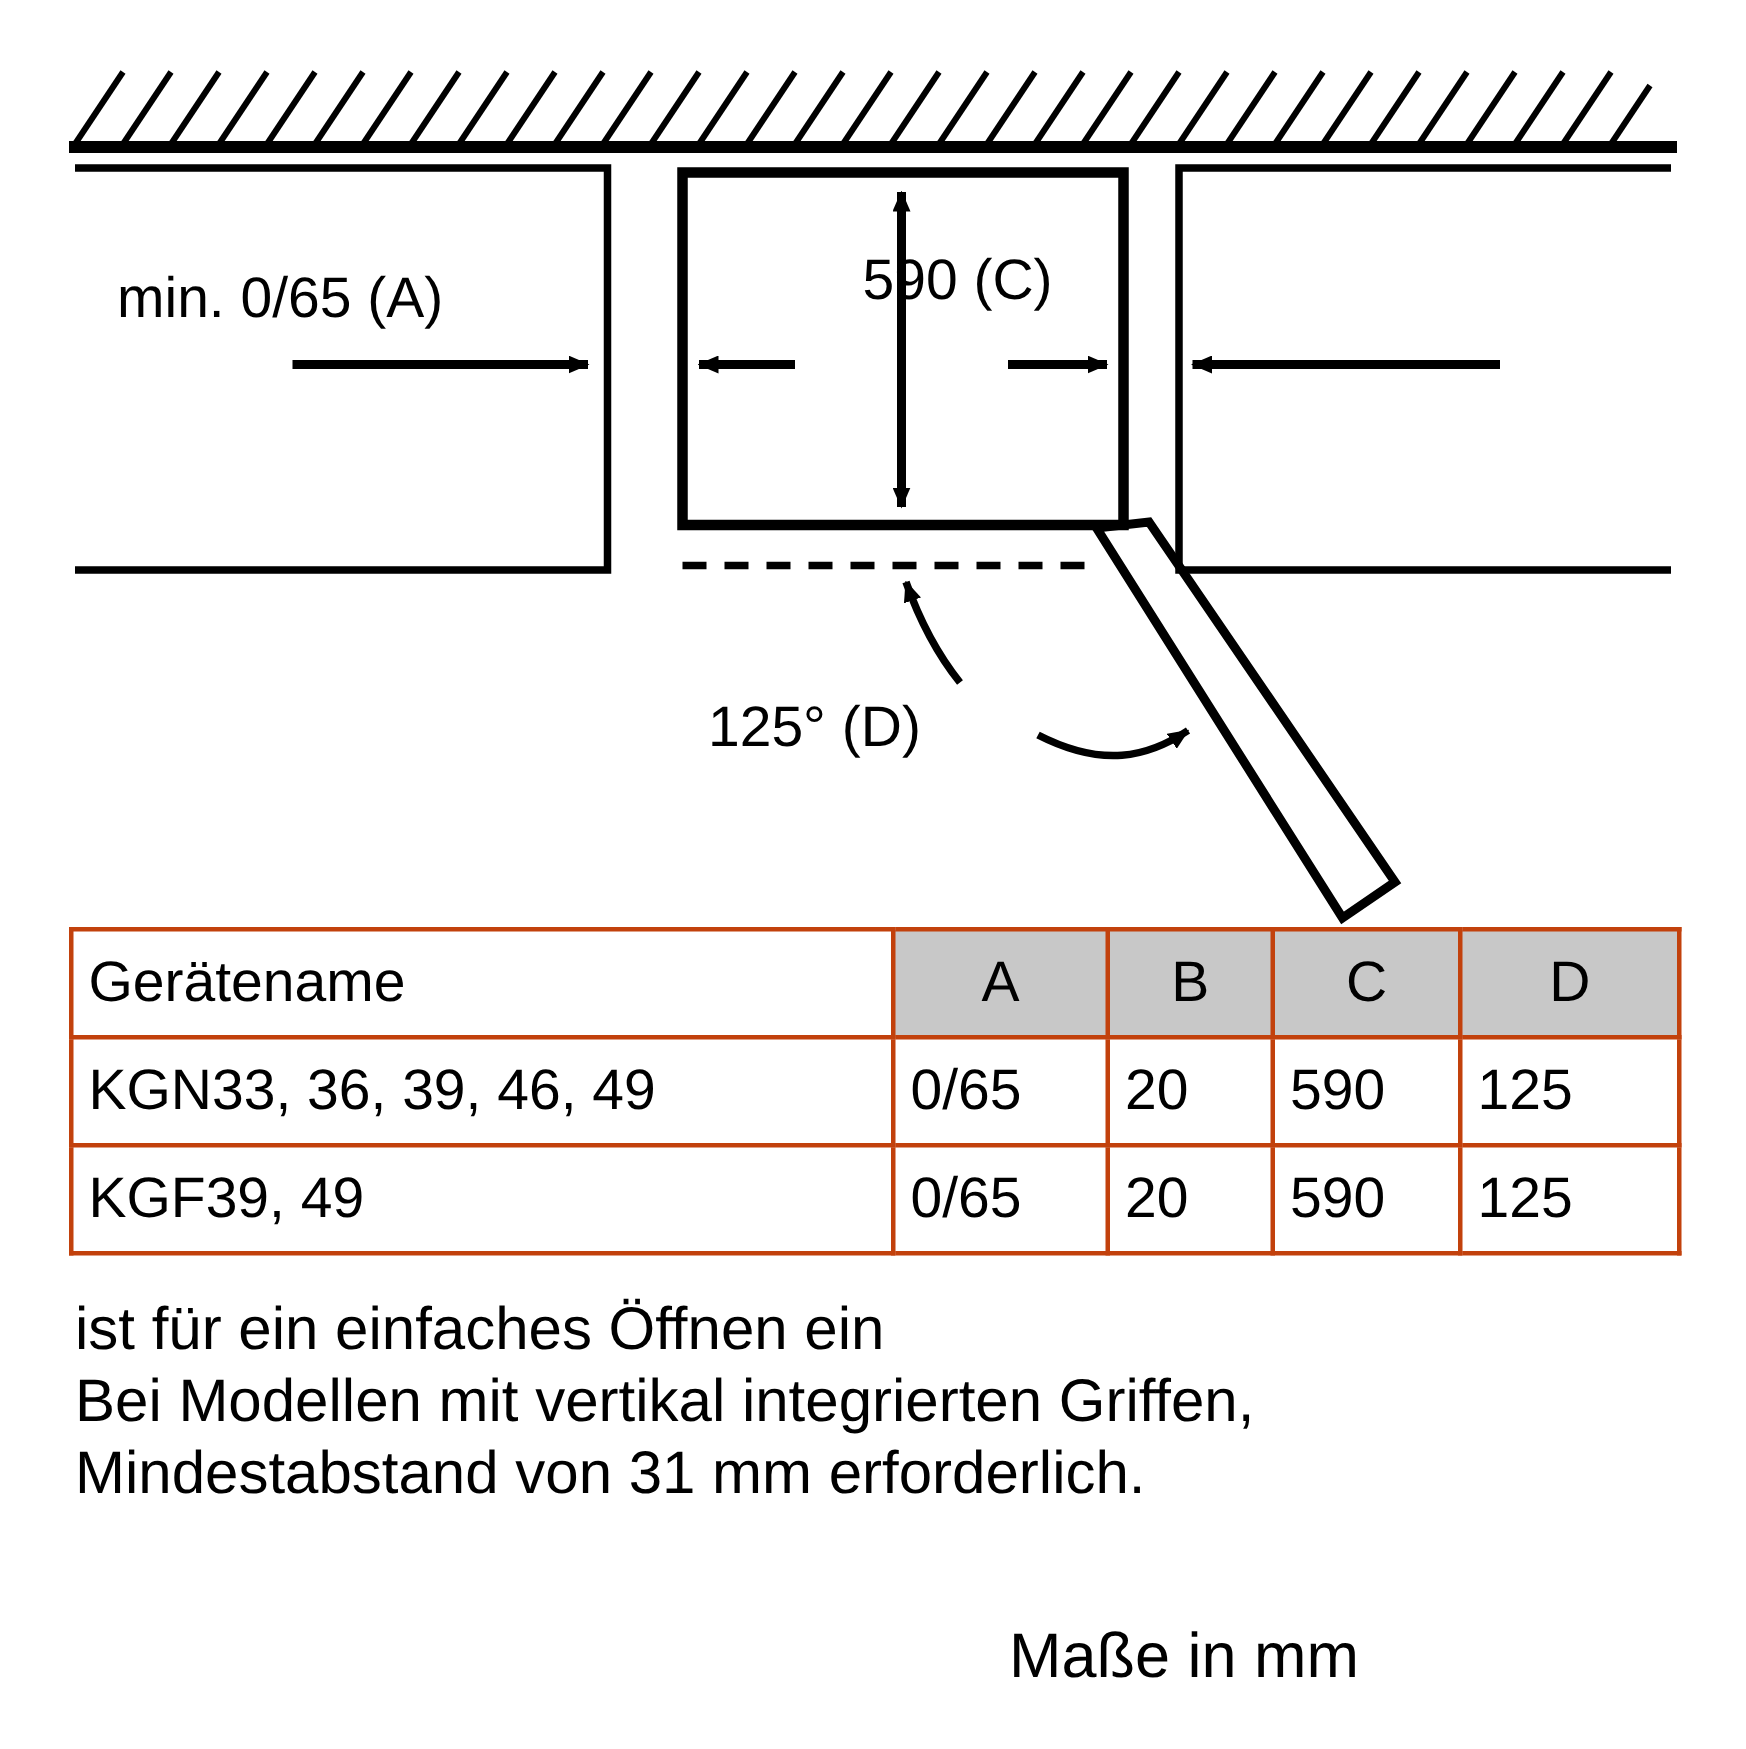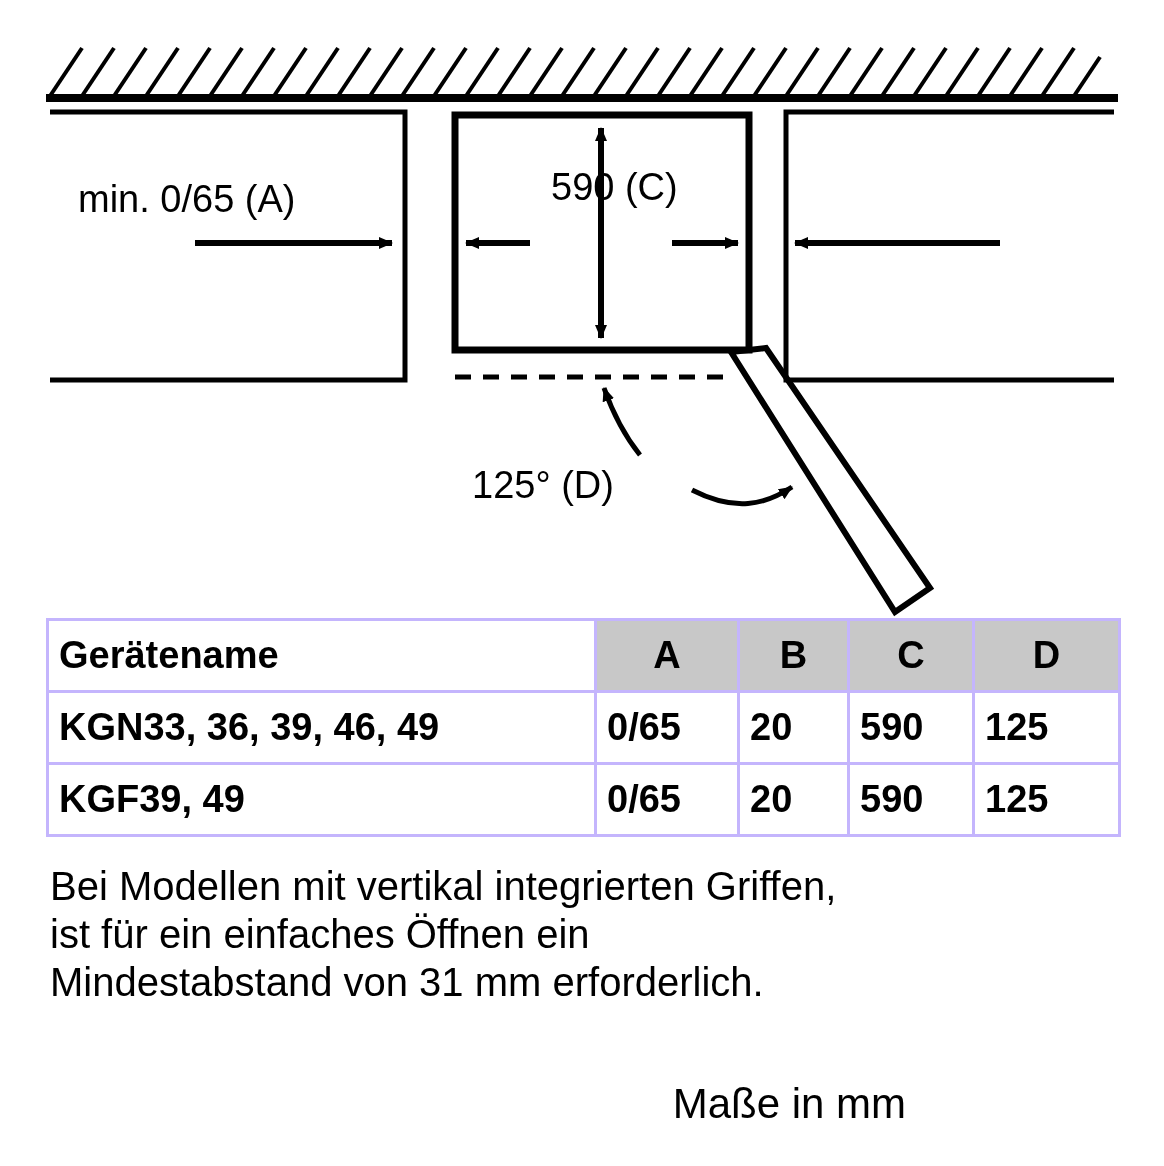--- a/index.html
+++ b/index.html
@@ -39,24 +39,24 @@
   .spec-table {
     position: absolute;
     left: 46px;
     top: 618px;
     width: 1072px;
     border-collapse: collapse;
     table-layout: fixed;
     background: #fff;
   }
   .spec-table td, .spec-table th {
-    border: 3px solid #c4b5fd;
+    border: 3px solid #c2410c;
     font-family: "Liberation Sans", sans-serif;
     font-size: 38px;
-    font-weight: bold;
+    font-weight: normal;
     text-align: left;
     padding: 6px 10px;
     height: 72px;
     box-sizing: border-box;
     color: #000;
   }
   .spec-table th.hdr-name {
     background: #ffffff;
     text-align: left;
   }
@@ -168,21 +168,21 @@
     <line x1="601" y1="128" x2="601" y2="338" stroke="#000" stroke-width="6" marker-start="url(#arrowStart)" marker-end="url(#arrowEnd)"></line>
 
     <line x1="530" y1="243" x2="466" y2="243" stroke="#000" stroke-width="6" marker-end="url(#arrowEnd)"></line>
     <line x1="672" y1="243" x2="738" y2="243" stroke="#000" stroke-width="6" marker-end="url(#arrowEnd)"></line>
 
     <path d="M640 455 C 620 430, 610 405, 604 388" fill="none" stroke="#000" stroke-width="5" marker-end="url(#arrowEnd)"></path>
     <path d="M692 490 C 735 512, 765 505, 792 487" fill="none" stroke="#000" stroke-width="5" marker-end="url(#arrowEnd)"></path>
   </svg>
 
   <div class="dim-label" style="left:78px; top:180px;">min. 0/65 (A)</div>
-  <div class="dim-label" style="left:551px; top:168px;">590 (C)</div>
+  <div class="dim-label" style="left:575px; top:168px;">590 (C)</div>
   <div class="dim-label" style="left:472px; top:466px;">125° (D)</div>
 
   <table class="spec-table">
     <colgroup>
       <col class="col-name">
         <col class="col-a">
         <col class="col-b">
         <col class="col-c">
         <col class="col-d">
     </colgroup>
@@ -207,20 +207,20 @@
         <td class="cell-name">KGF39, 49</td>
         <td class="cell-val">0/65</td>
         <td class="cell-val">20</td>
         <td class="cell-val">590</td>
         <td class="cell-val">125</td>
       </tr>
     </tbody>
   </table>
 
   <div class="notes">
+    <div>ist für ein einfaches Öffnen ein</div>
     <div>Bei Modellen mit vertikal integrierten Griffen,</div>
-    <div>ist für ein einfaches Öffnen ein</div>
     <div>Mindestabstand von 31 mm erforderlich.</div>
   </div>
 
   <div class="units">Maße in mm</div>
 
 </div>
 
 </body></html>

